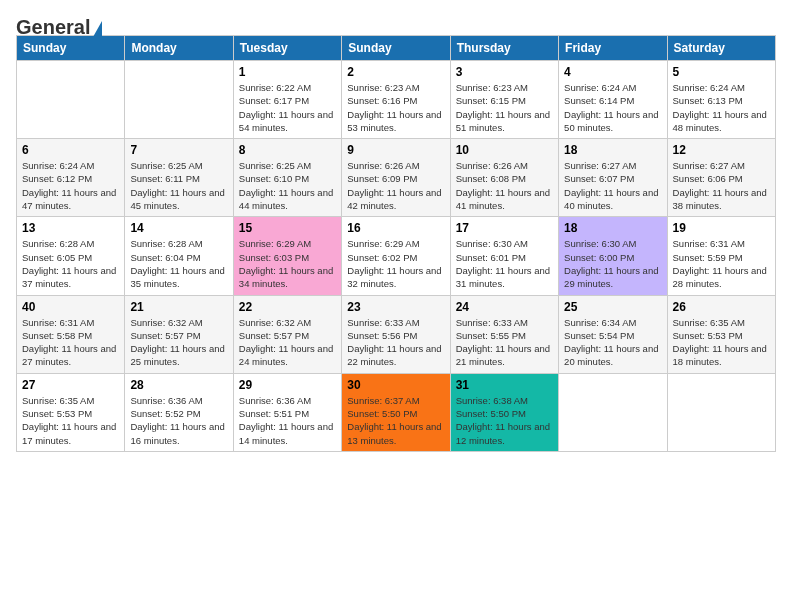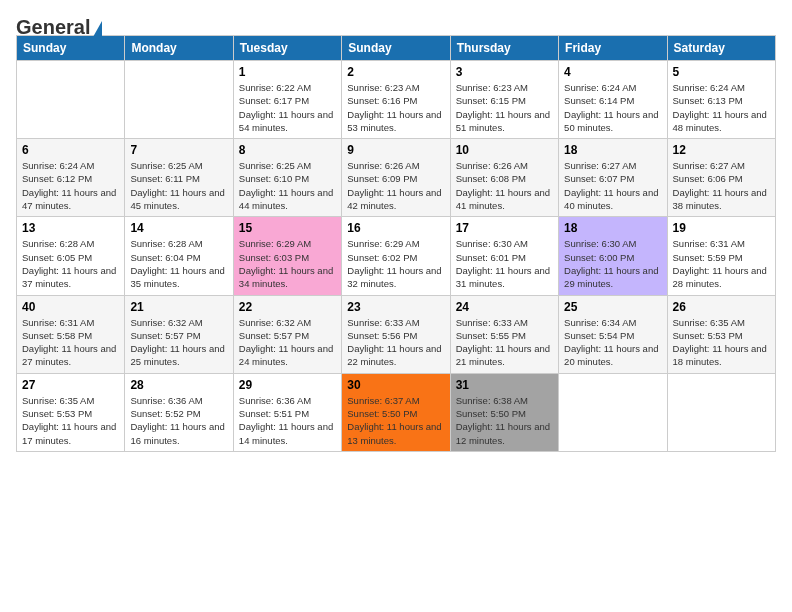--- a/index.html
+++ b/index.html
@@ -287,21 +287,21 @@
           <div class="day-info" style="white-space: pre-line;">Sunrise: 6:36 AM
 Sunset: 5:51 PM
 Daylight: 11 hours and 14 minutes.</div>
         </td>
         <td style="background: #f97316;">
           <span class="day-num">30</span>
           <div class="day-info" style="white-space: pre-line;">Sunrise: 6:37 AM
 Sunset: 5:50 PM
 Daylight: 11 hours and 13 minutes.</div>
         </td>
-        <td style="background: #a3a3a3;">
+        <td style="background: #14b8a6;">
           <span class="day-num">31</span>
           <div class="day-info" style="white-space: pre-line;">Sunrise: 6:38 AM
 Sunset: 5:50 PM
 Daylight: 11 hours and 12 minutes.</div>
         </td>
         <td class="empty-cell"></td>
         <td class="empty-cell"></td>
       </tr>
     </tbody>
 </table>

